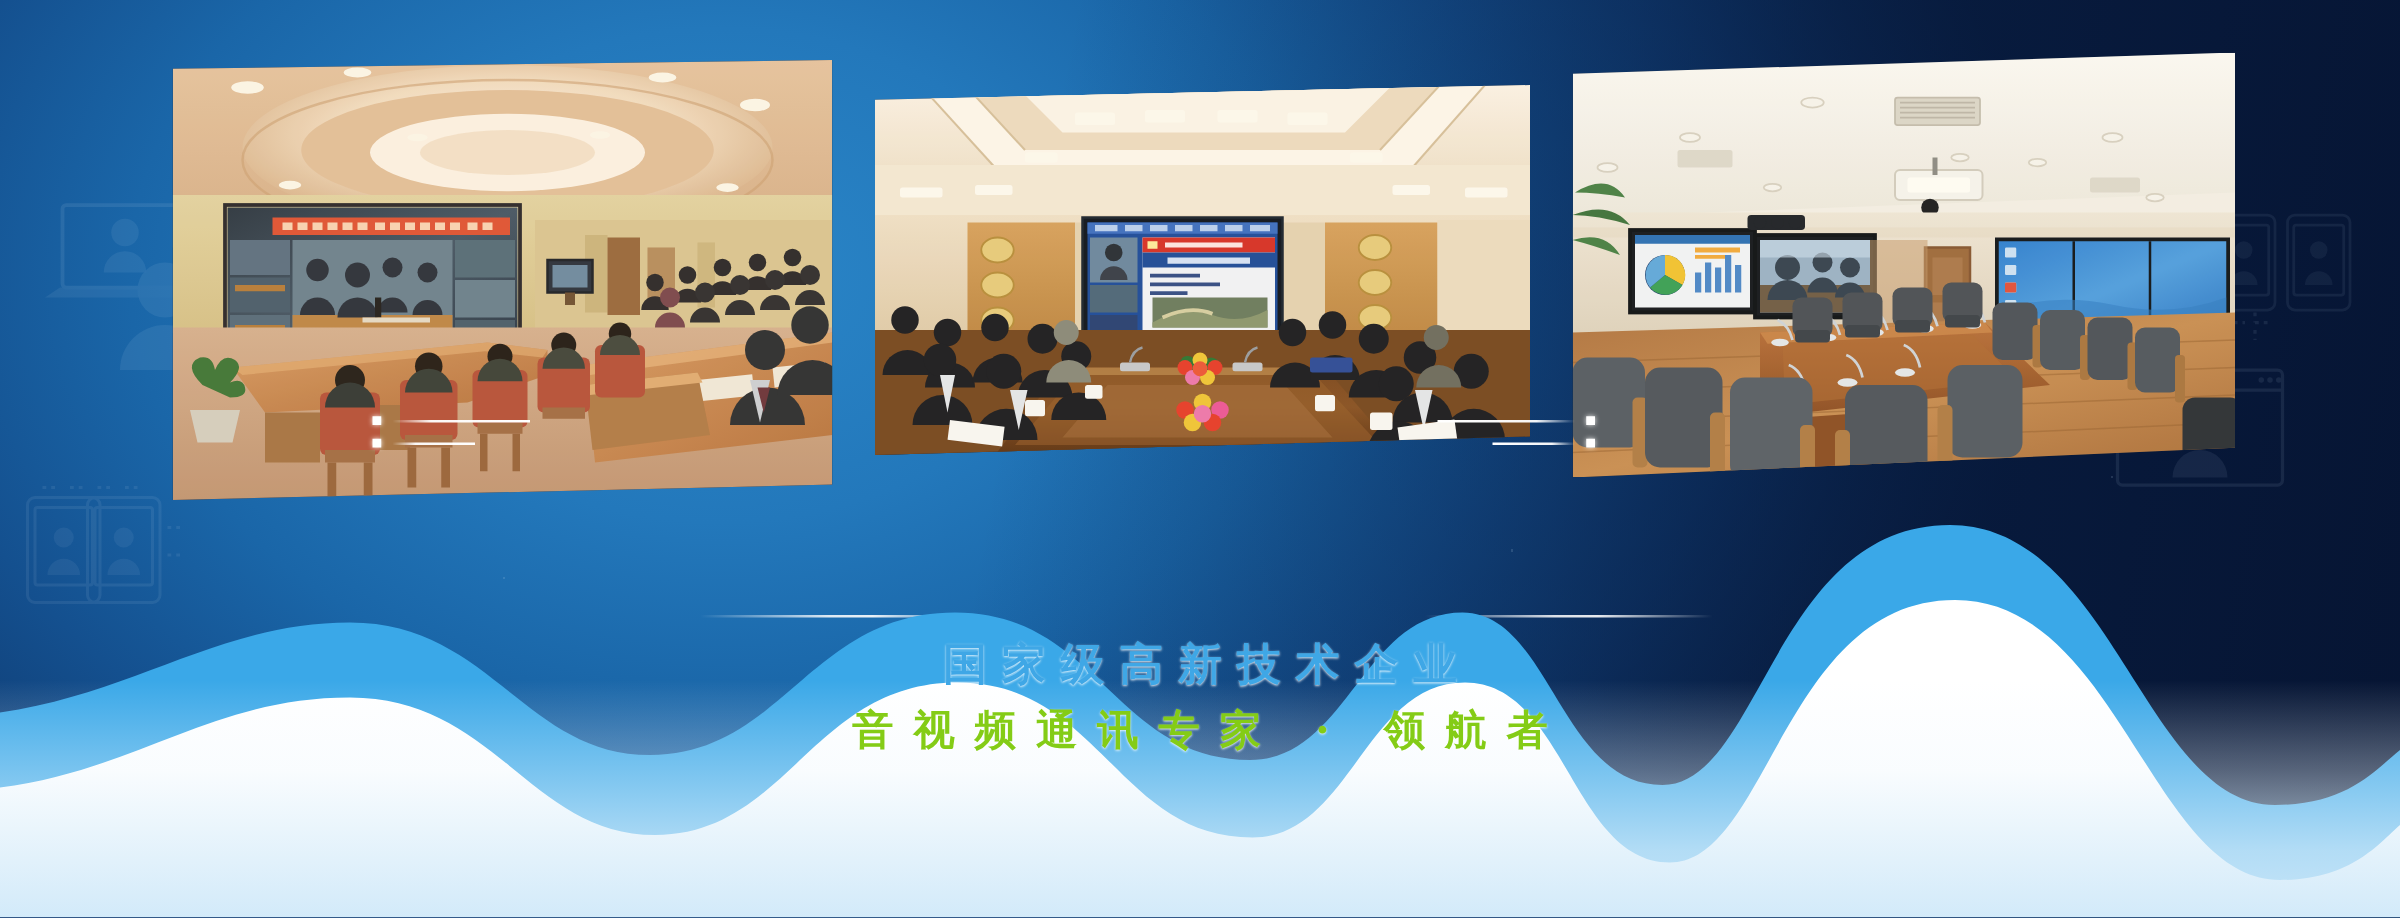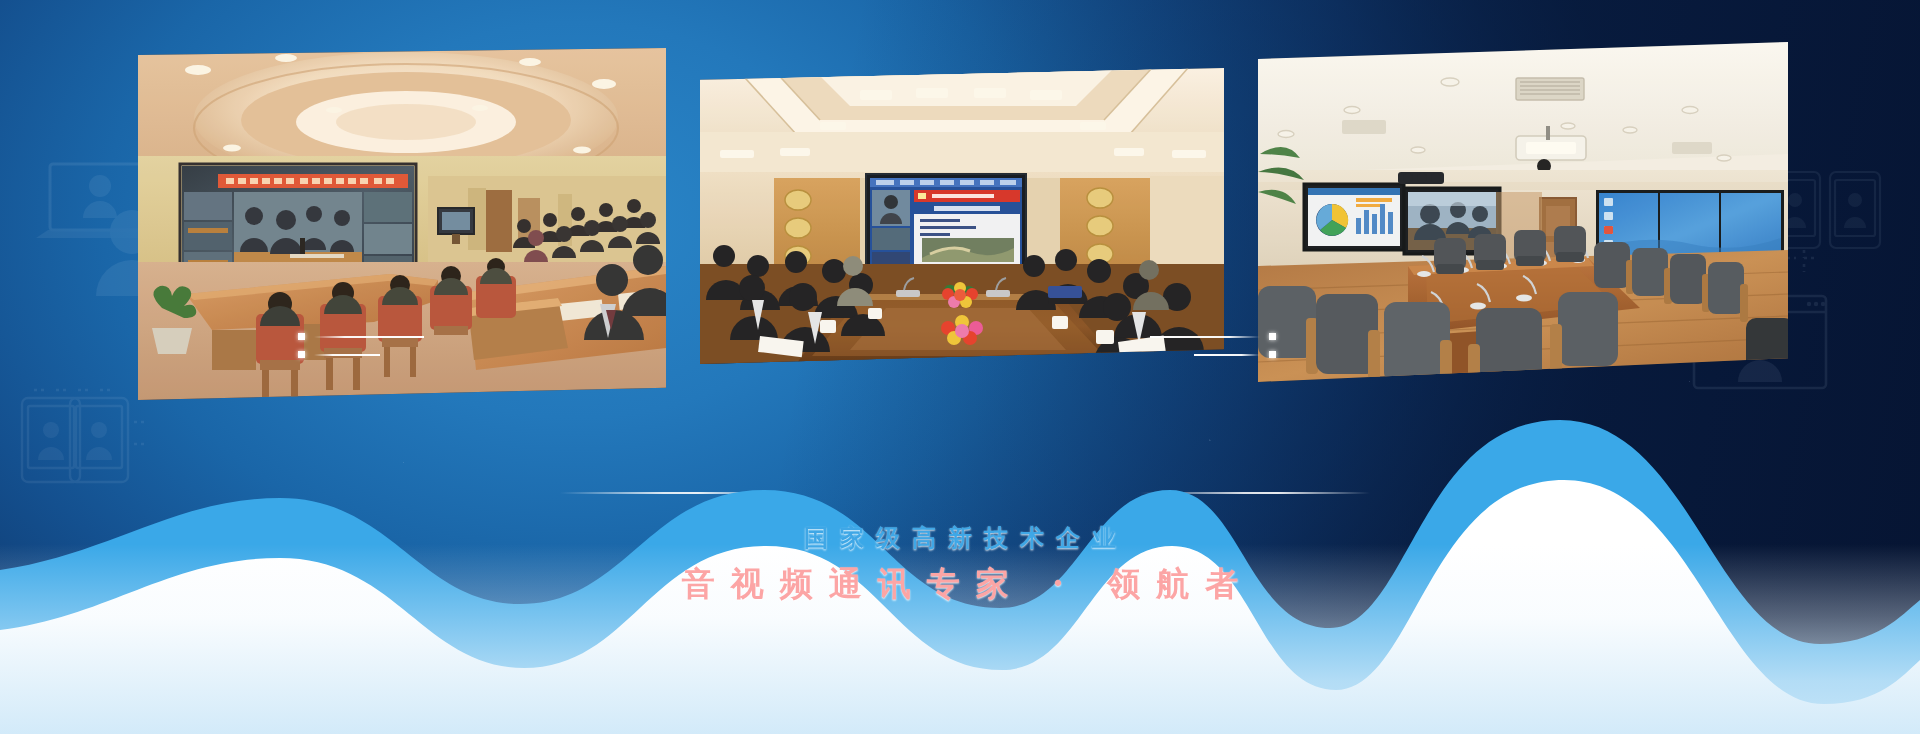--- a/index.html
+++ b/index.html
@@ -144,36 +144,36 @@
   
   .slogan {
     position: absolute;
     left: 0; right: 0;
     bottom: 132px;
     text-align: center;
     color: #3aa3e3;
   }
   .slogan-line1 {
     font-family: "DejaVu Serif", "Liberation Serif", serif;
-    font-size: 24px;
+    font-size: 35px;
     font-weight: 700;
     letter-spacing: 12px;
     text-indent: 12px;
     color: #3fa7e6;
     line-height: 1.1;
     text-shadow: 0 1px 2px rgba(255,255,255,.9);
   }
   .slogan-line2 {
     margin-top: 14px;
     font-family: "DejaVu Serif", "Liberation Serif", serif;
     font-size: 33px;
     font-weight: 700;
     letter-spacing: 16px;
     text-indent: 16px;
-    color: #fca5a5;
+    color: #84cc16;
     line-height: 1.1;
     text-shadow: 0 1px 2px rgba(255,255,255,.9);
   }
 </style>
 </head>
 <body>
 
 <div id="banner">
 
   <div class="bg-base"></div>

